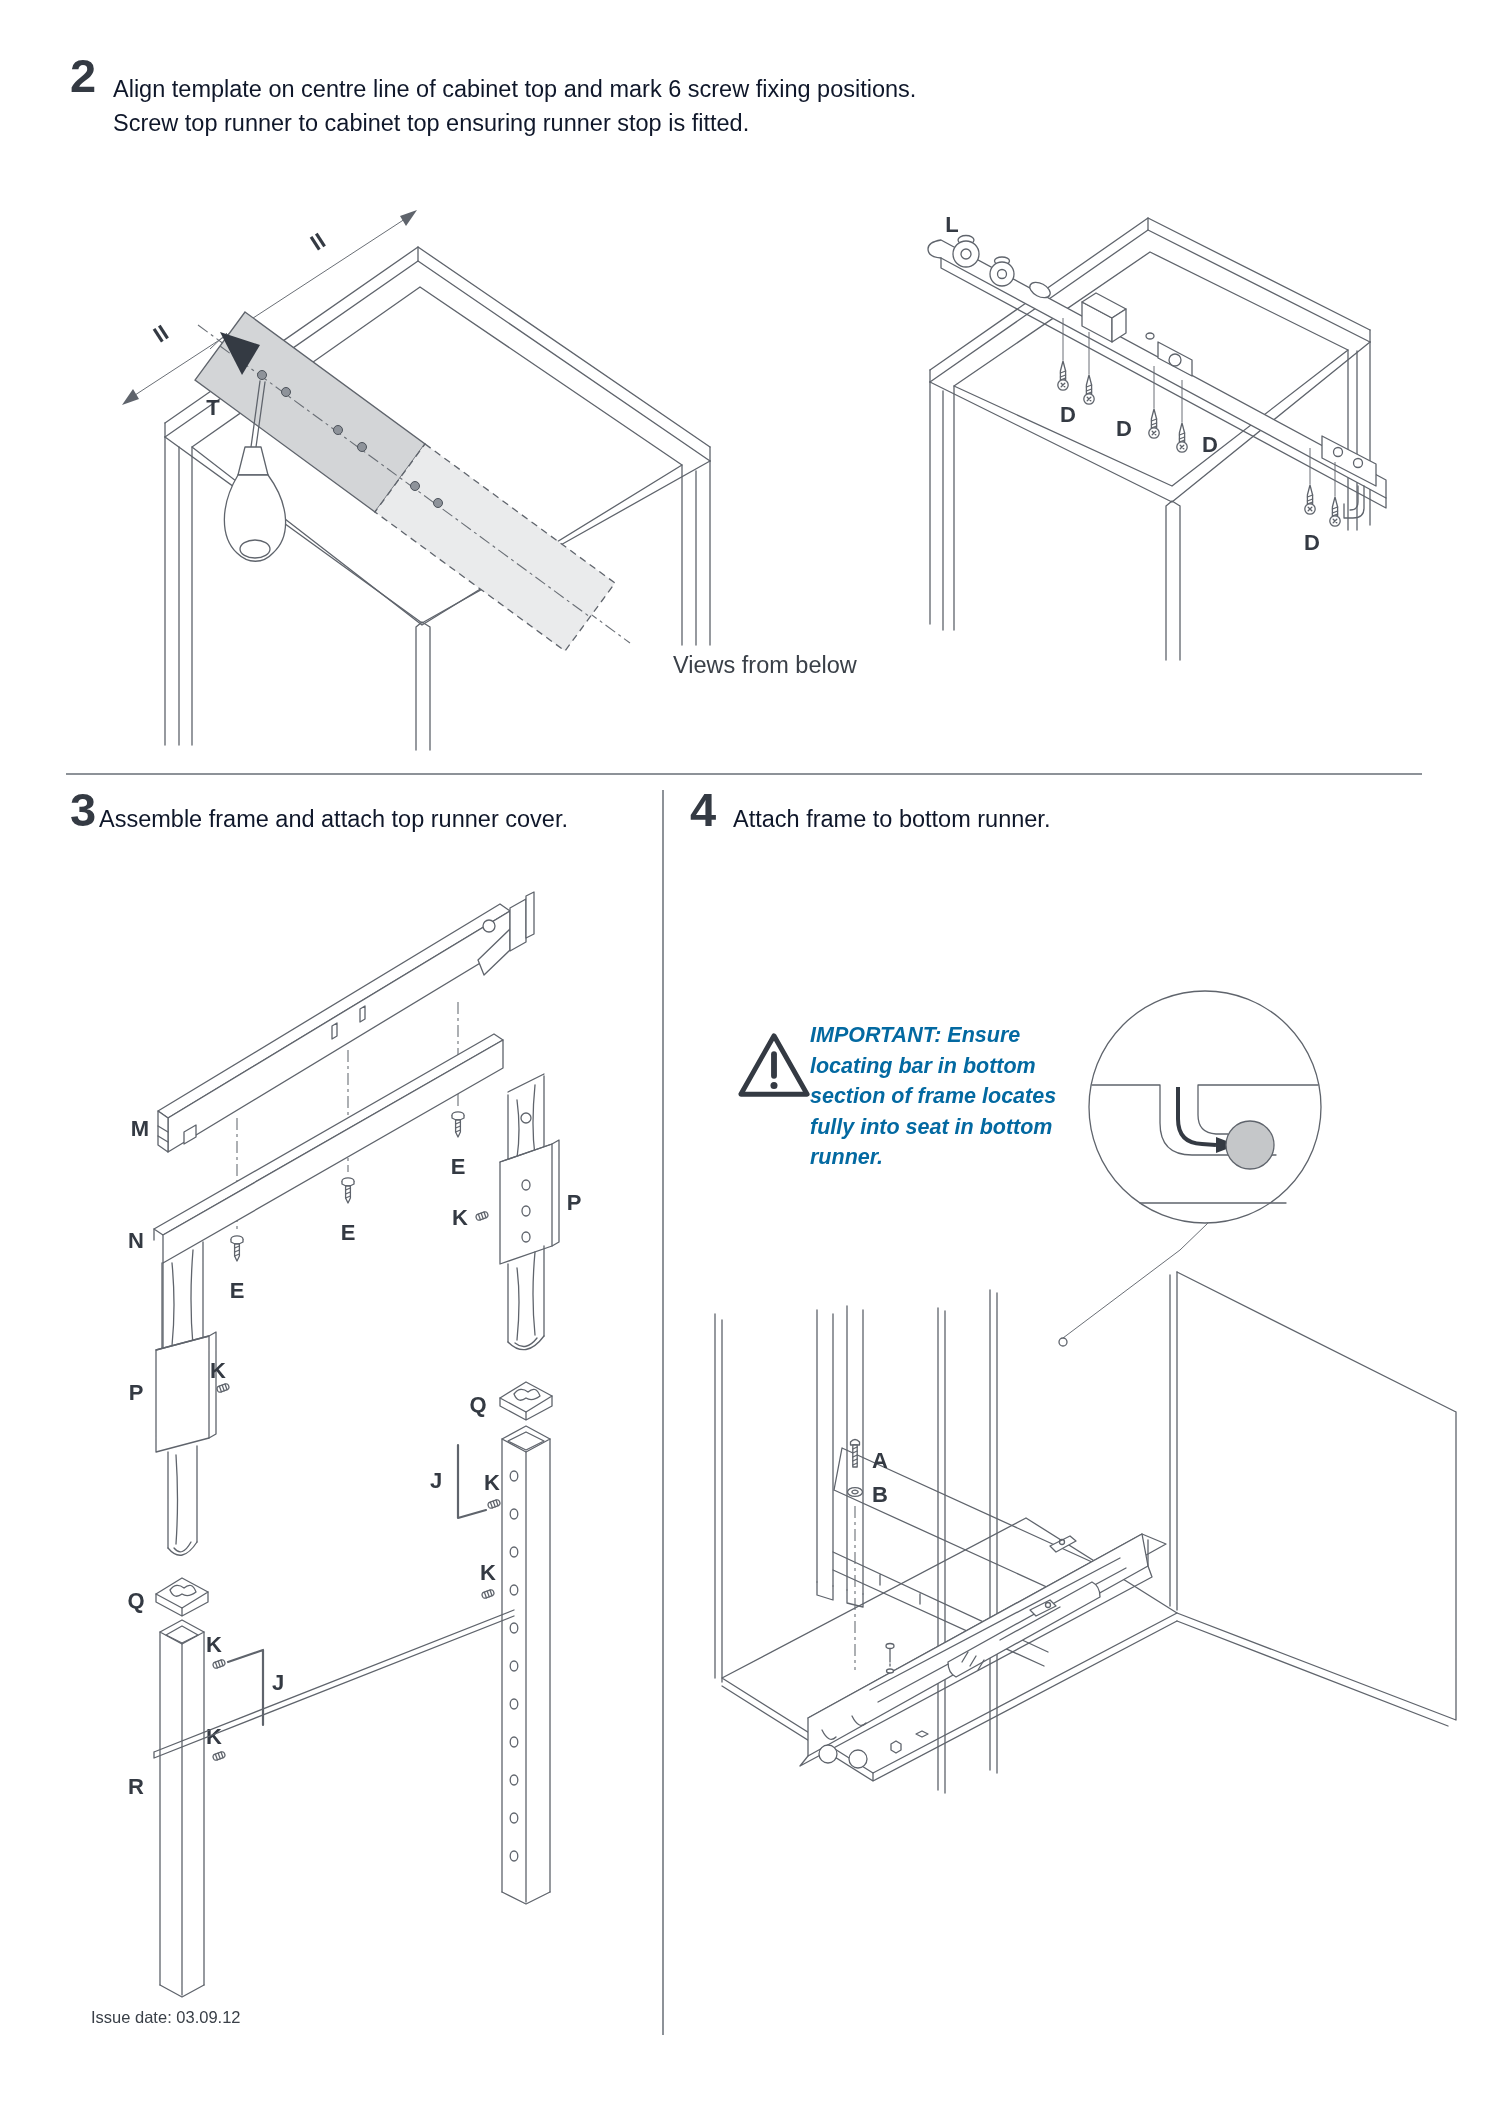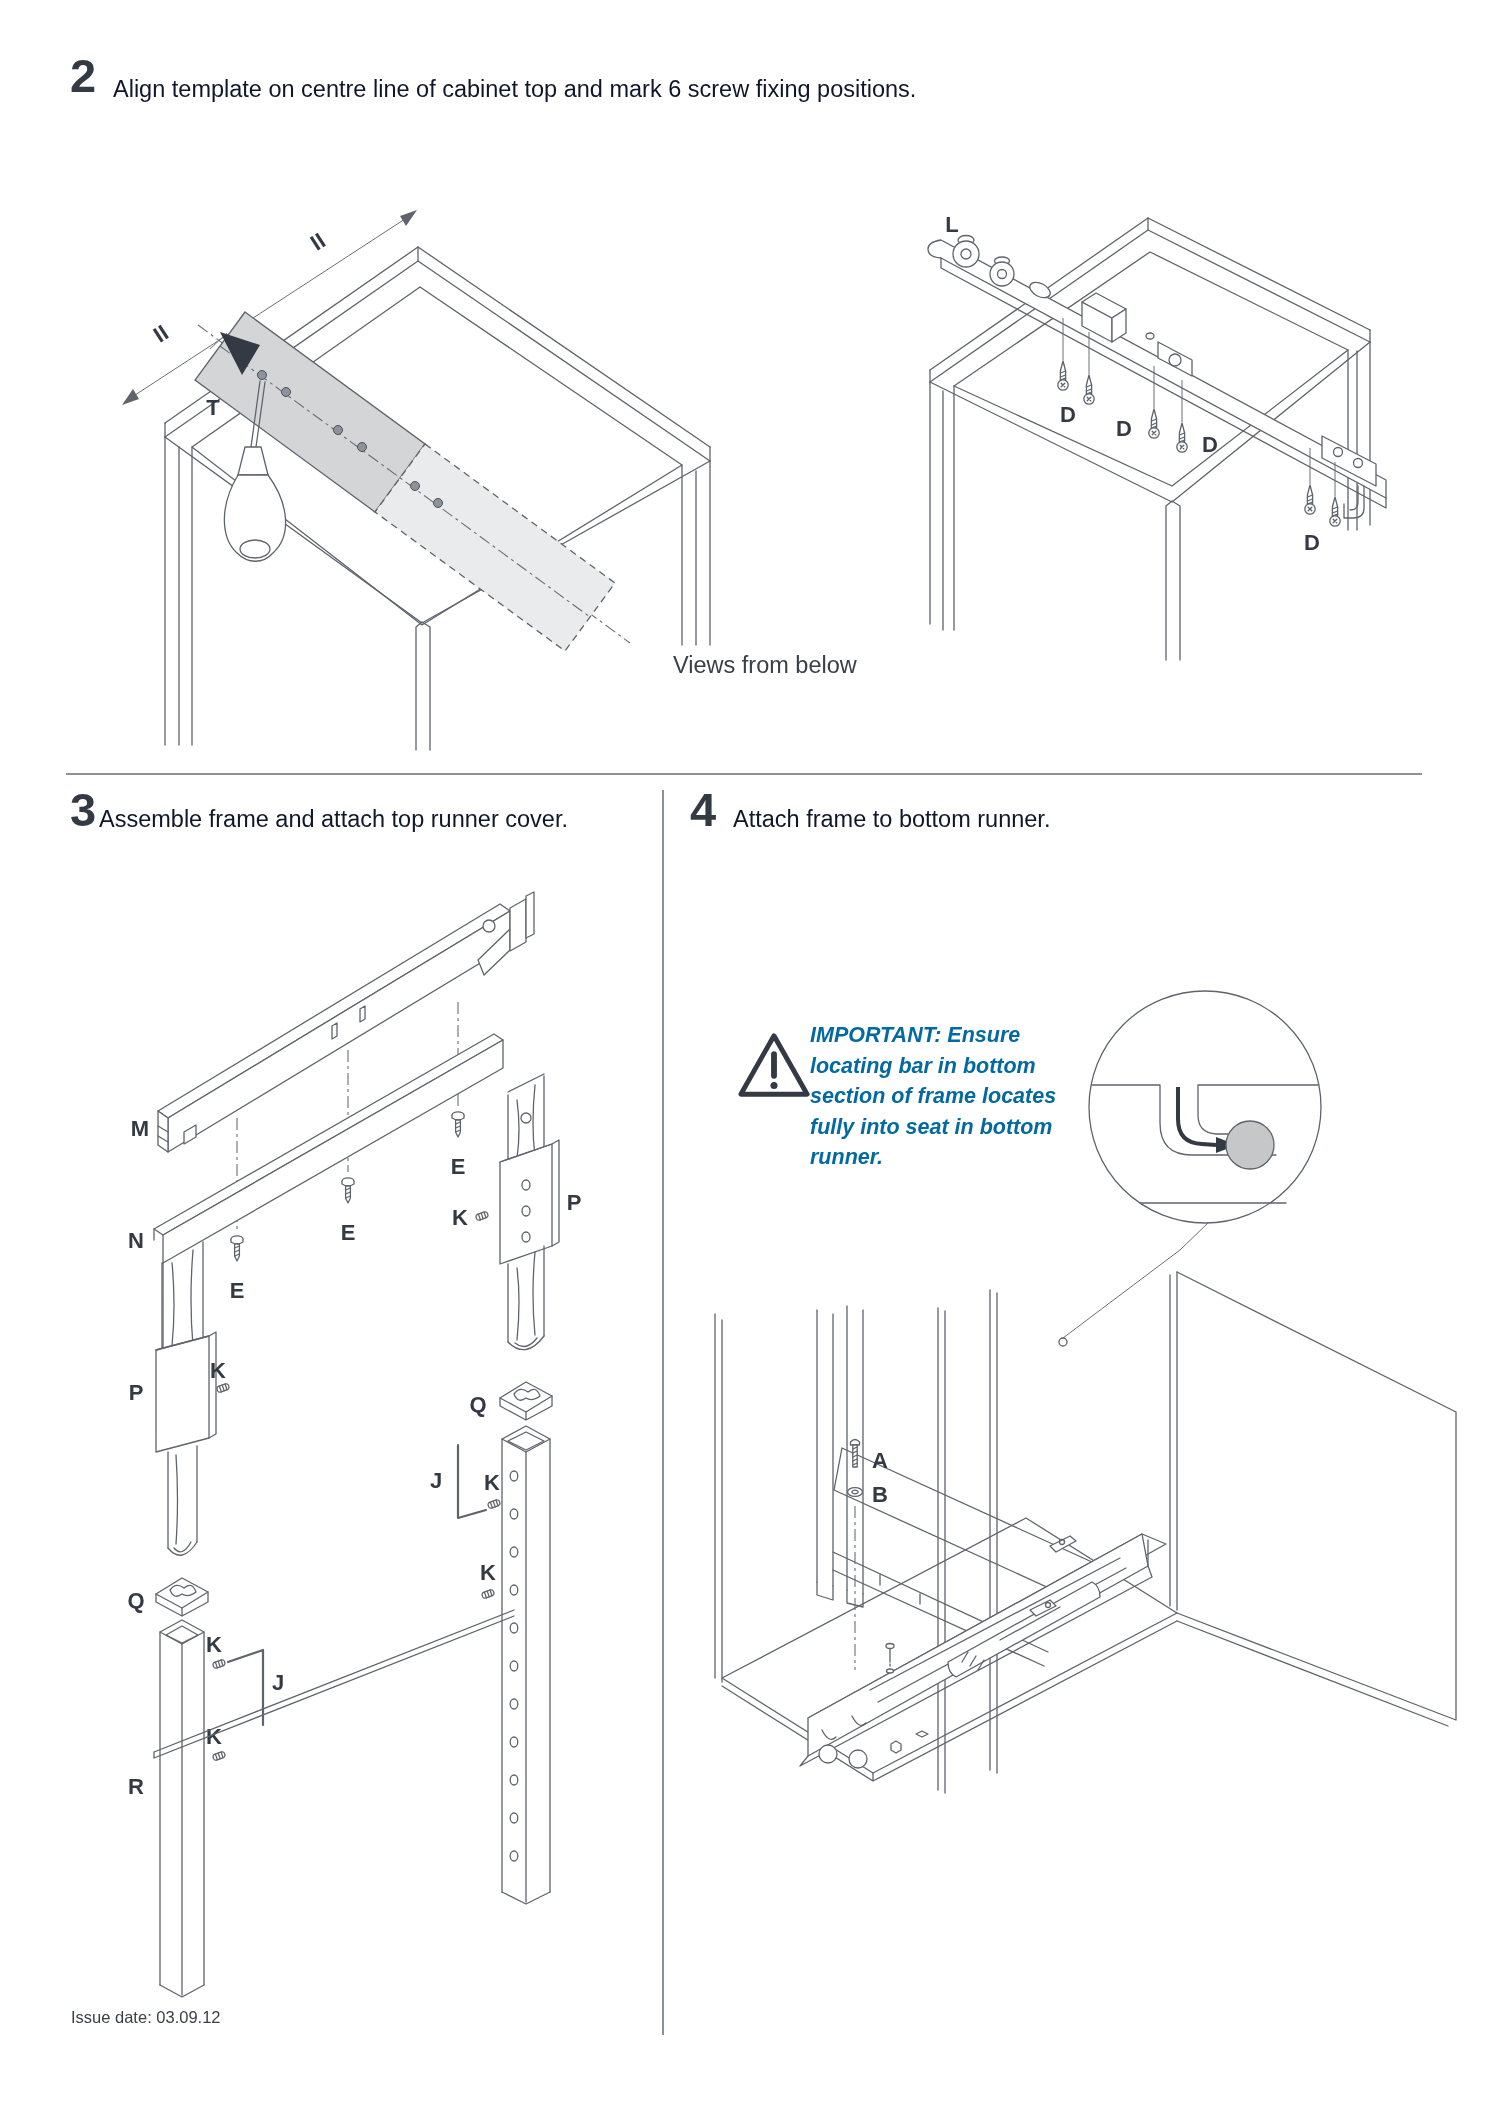--- a/index.html
+++ b/index.html
@@ -2,37 +2,38 @@
 <html><head>
 <meta charset="utf-8">
 <style>
   html,body{margin:0;padding:0;background:#ffffff;}
   body{width:1488px;height:2104px;position:relative;font-family:"Liberation Sans",sans-serif;color:#343a43;}
   .abs{position:absolute;}
   .stepnum{font-size:47px;font-weight:700;color:#343a43;line-height:1;}
   .steptext{font-size:23.5px;color:#0f172a;line-height:34px;}
   .caption{font-size:23.5px;color:#3a4048;}
   .warntext{font-size:21.5px;font-weight:700;font-style:italic;color:#0369a1;line-height:1.42;width:276px;}
-  .footer{font-size:16.5px;color:#3a4048;}
+  .footer{font-size:16.5px;color:#3a4048;margin-left:20px;}
   .divider-h{background:#8d9298;height:1.5px;}
   .divider-v{background:#8d9298;width:1.5px;}
   svg{overflow:visible;}
   svg text{font-family:"Liberation Sans",sans-serif;font-weight:700;font-size:22px;fill:#343a43;}
   svg .ln{stroke:#5f646c;fill:none;stroke-width:1.3;stroke-linejoin:round;stroke-linecap:round;}
   svg .lnw{stroke:#5f646c;fill:#ffffff;stroke-width:1.3;stroke-linejoin:round;}
   svg .dd{stroke:#6a6f76;fill:none;stroke-width:1.1;stroke-dasharray:12 4 3 4;}
   svg .thin{stroke:#6a6f76;fill:none;stroke-width:1;}
   svg .tool{stroke:#5f646c;fill:none;stroke-width:2.2;stroke-linecap:round;stroke-linejoin:round;}
 </style>
 </head>
 <body>
 
 <div class="abs stepnum" style="left:70px;top:52px;">2</div>
 <div class="abs steptext" style="left:113px;top:72px;">
   <div>Align template on centre line of cabinet top and mark 6 screw fixing positions.</div>
+  <div>Screw top runner to cabinet top ensuring runner stop is fitted.</div>
 </div>
 
 <svg class="abs" style="left:70px;top:185px;" width="680" height="565" viewBox="0 0 680 565">
 
   <path class="ln" d="M95,238 L348,62 L640,262"></path>
   <path class="ln" d="M95,252 L348,76 L640,276"></path>
   <path class="ln" d="M95,238 L95,252 M348,62 L348,76 M640,262 L640,276"></path>
   <path class="ln" d="M122,262 L350,102 L612,280 L352,440 Z"></path>
   <path class="ln" d="M95,252 L352,438 M640,276 L352,438"></path>
   <path class="ln" d="M95,252 L95,560 M109,262 L109,560 M122,262 L122,560"></path>

